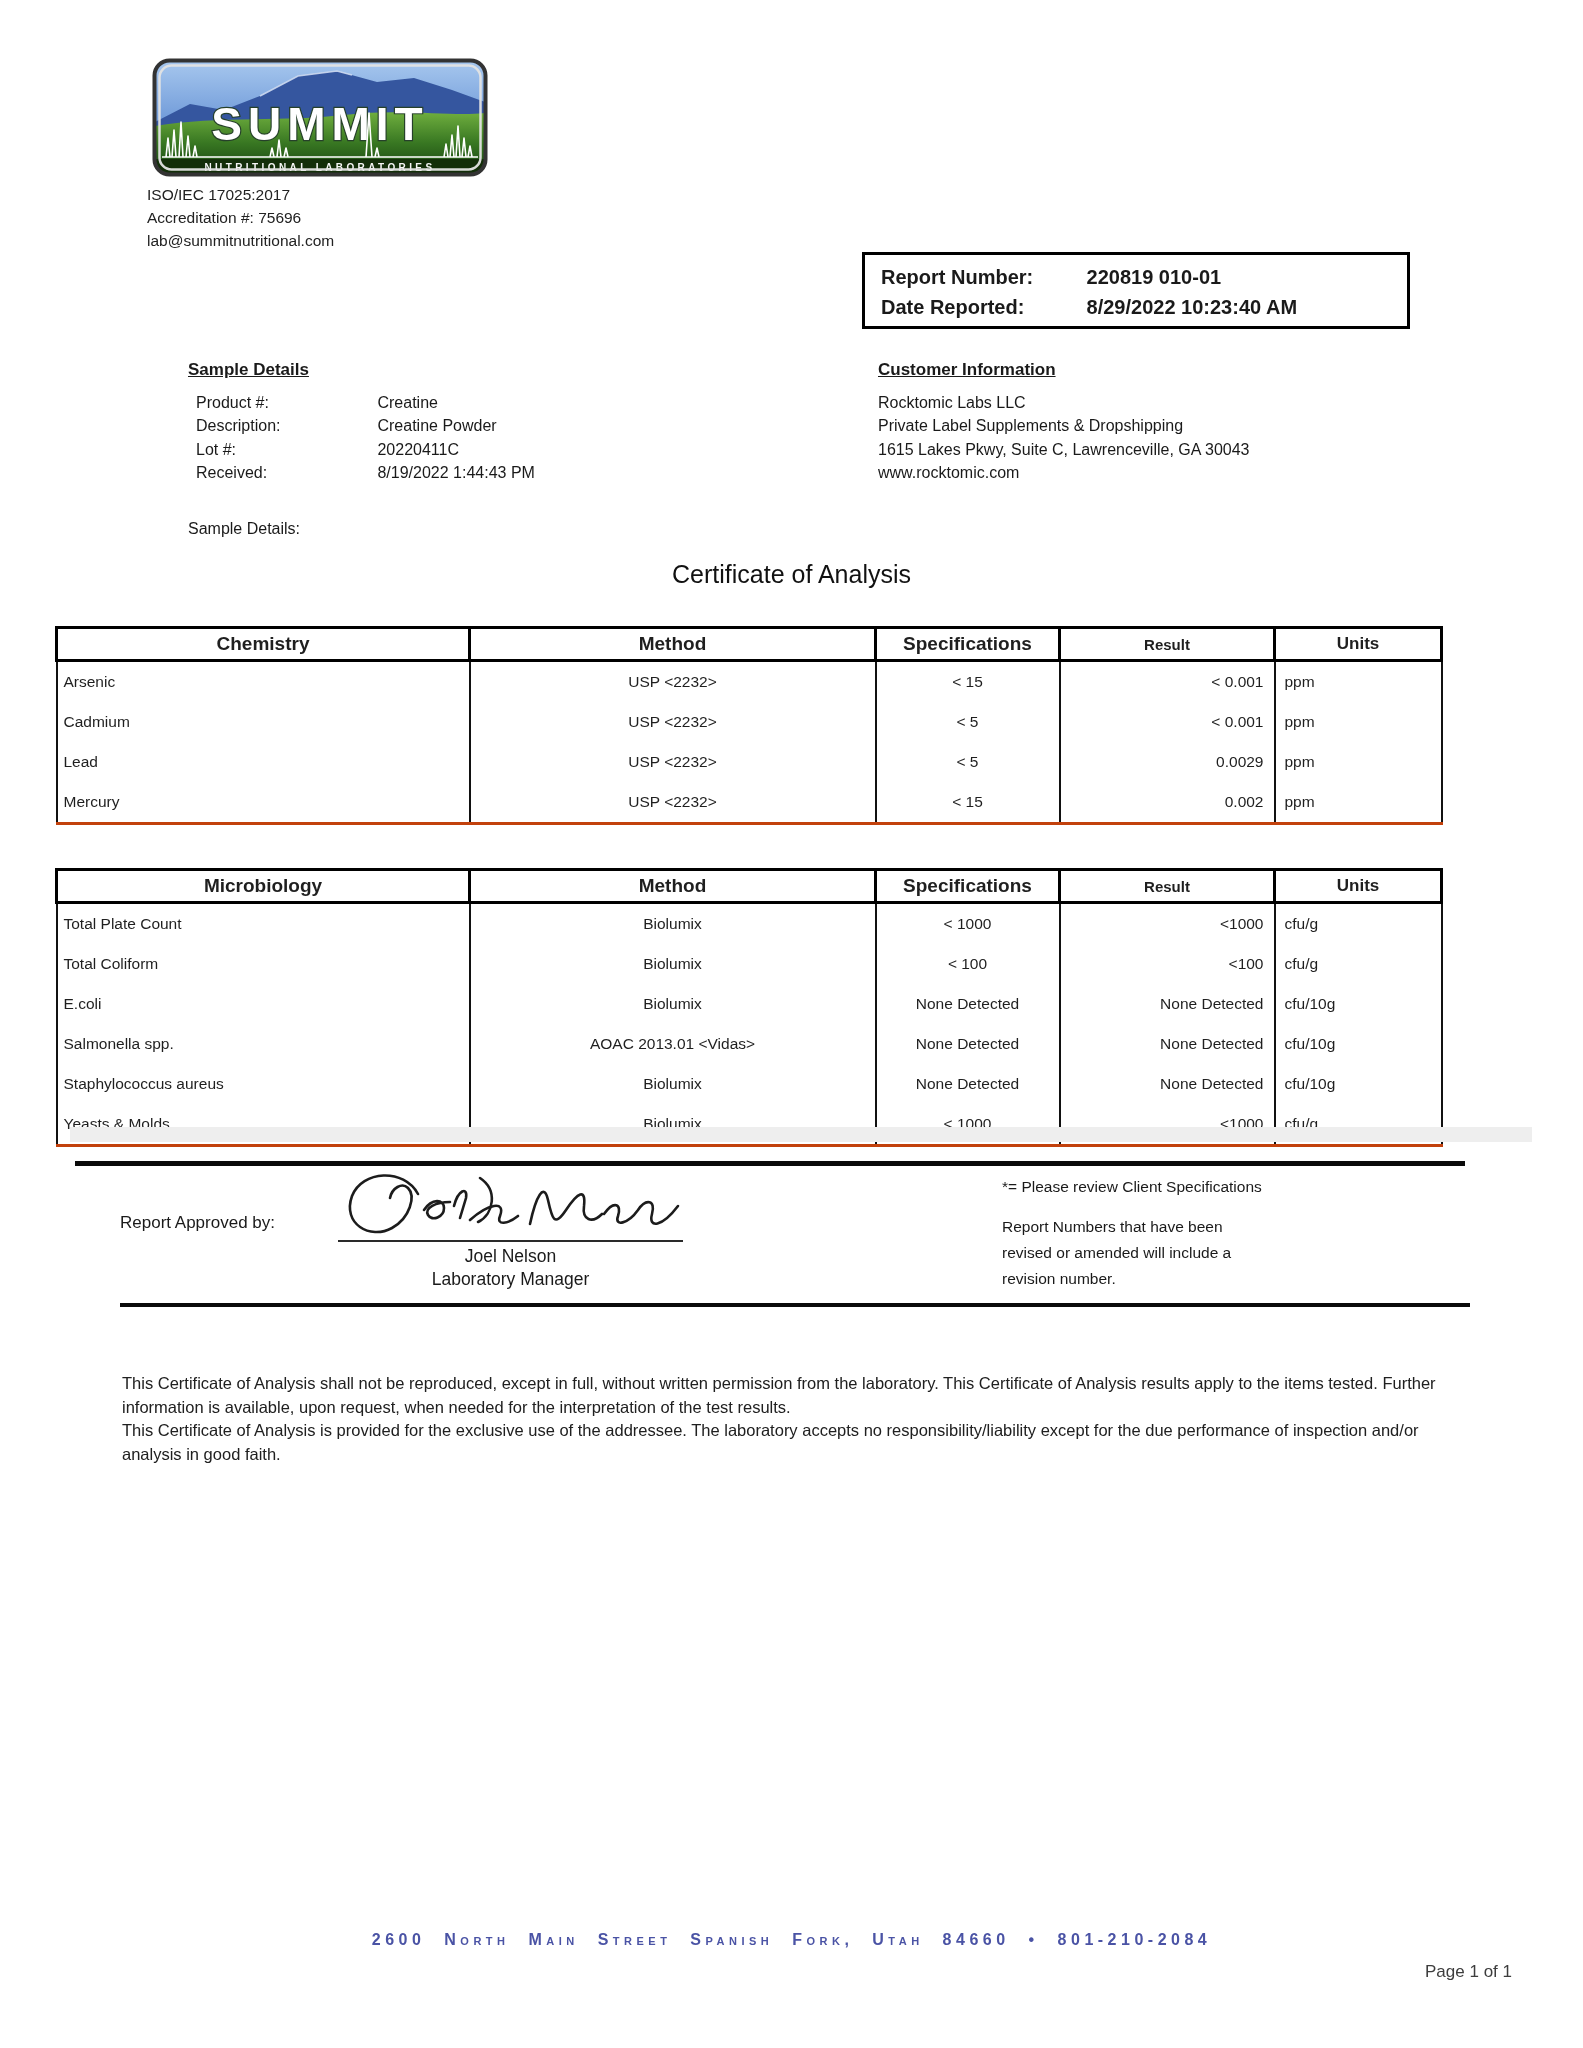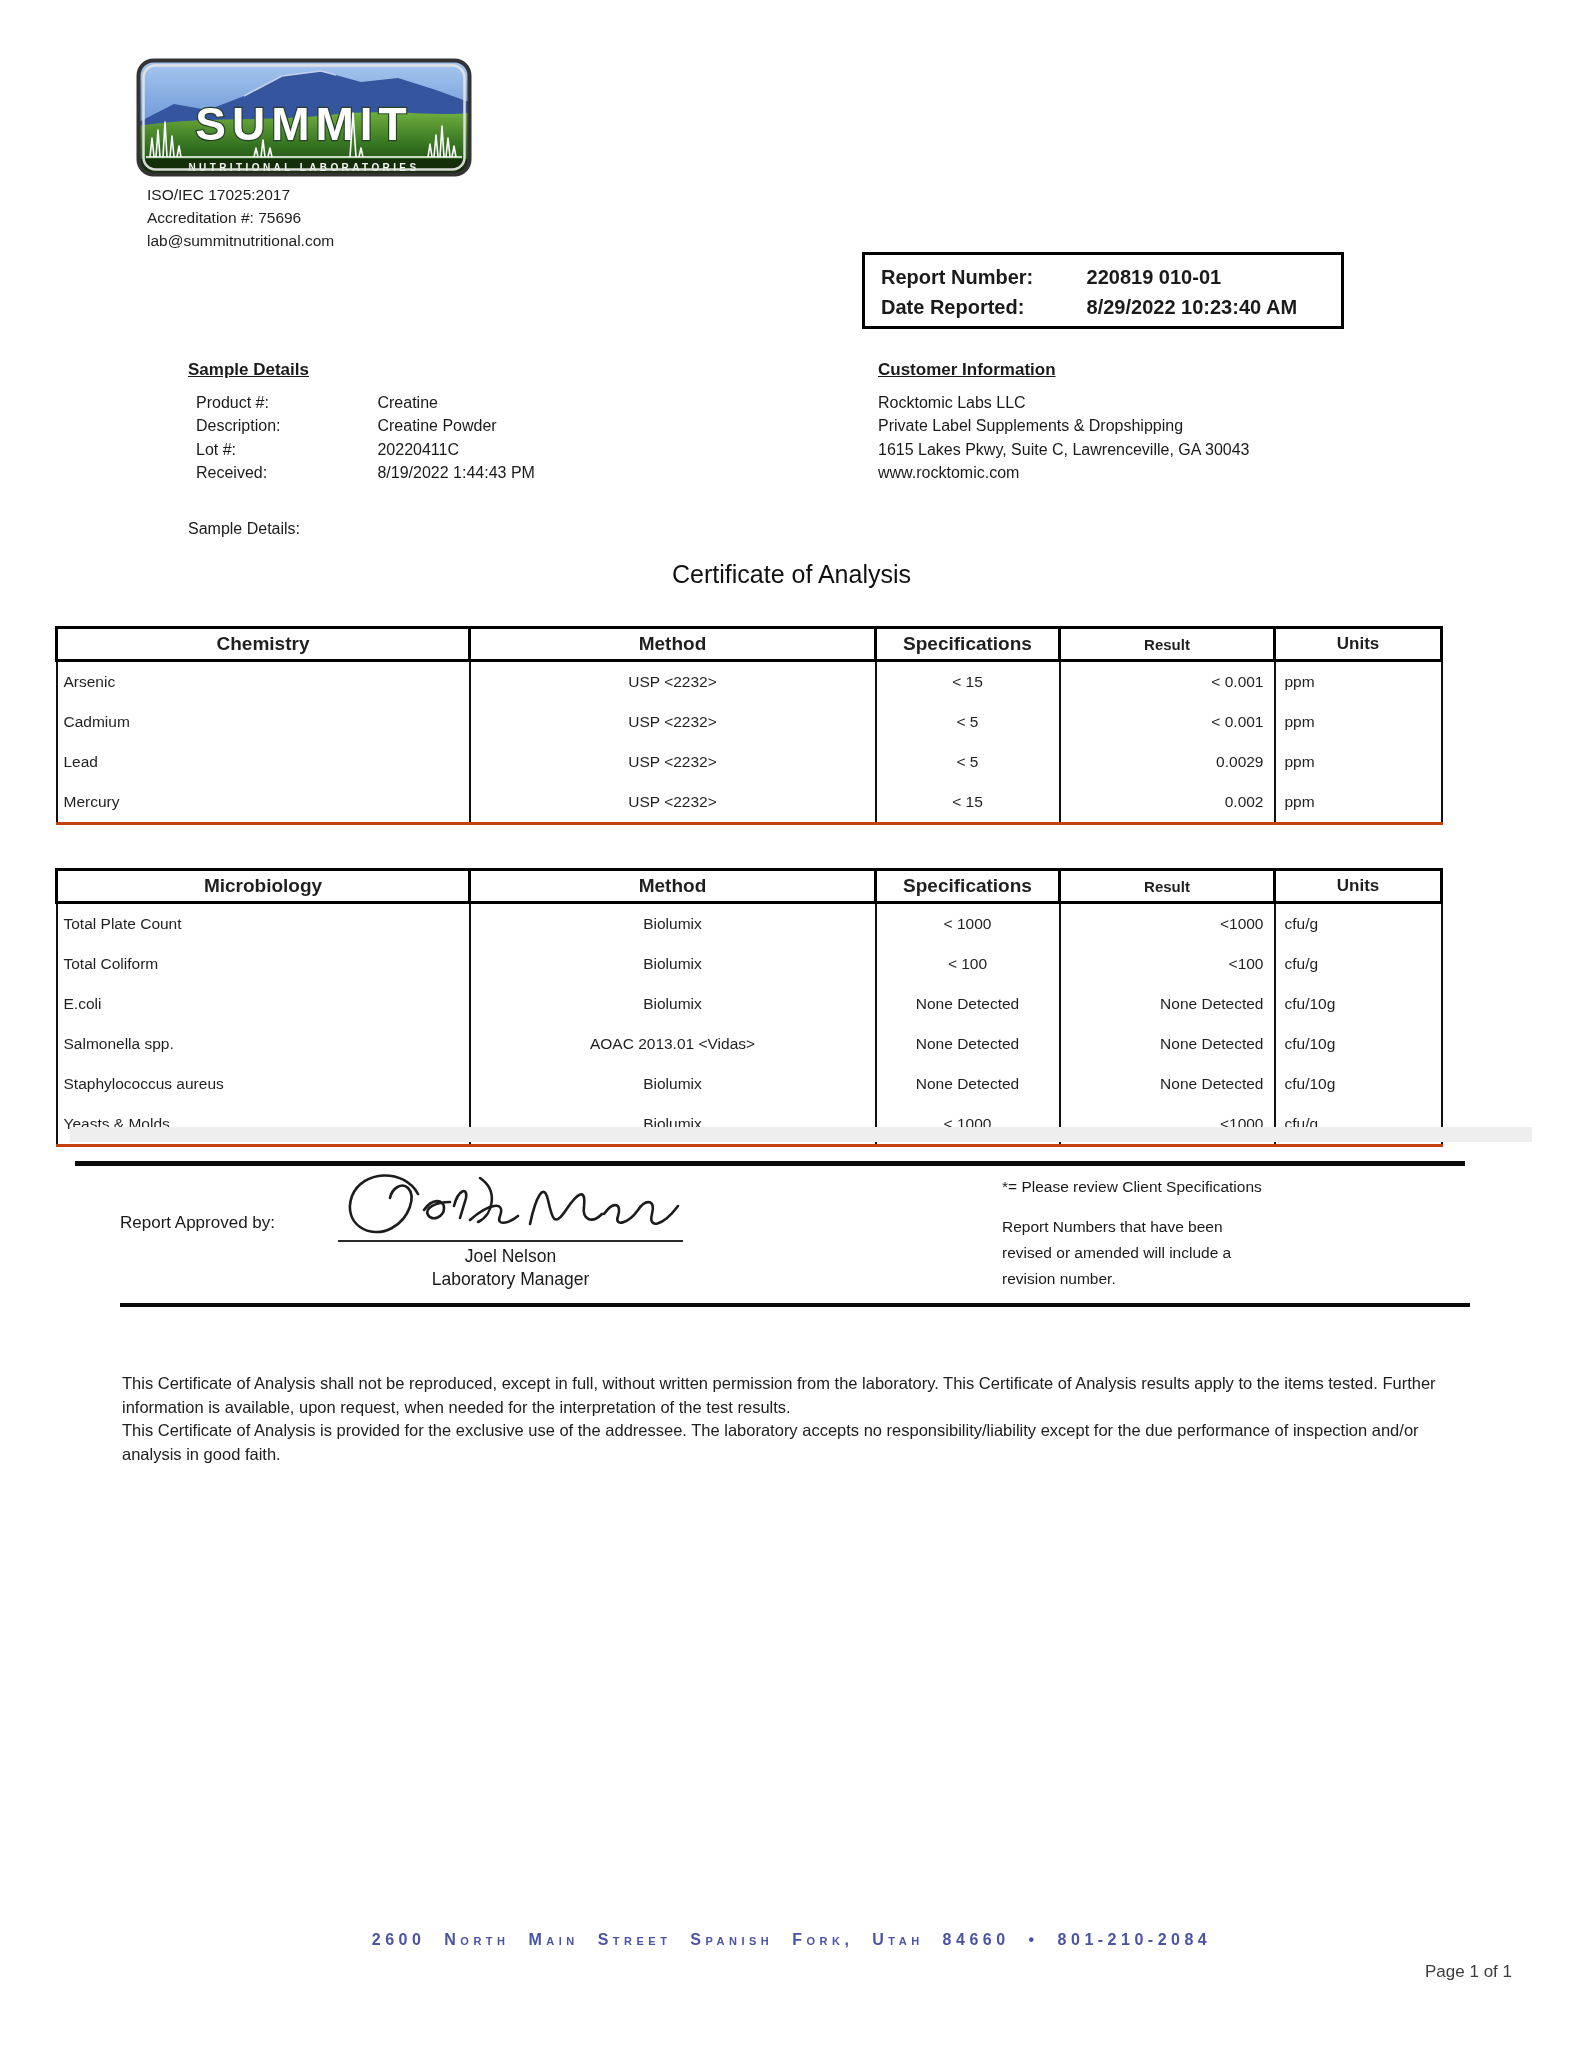--- a/index.html
+++ b/index.html
@@ -7,26 +7,26 @@
     position:relative;
     width:1583px;height:2048px;
     background:#ffffff;
     font-family:"Liberation Sans", sans-serif;
     color:#1a1a1a;
     overflow:hidden;
   }
   .abs{position:absolute;}
 
   
-  .logo{left:136px;top:58px;width:336px;height:140px;}
+  .logo{left:152px;top:58px;width:336px;height:140px;}
   .lab-lines{left:147px;top:183px;font-size:15.5px;line-height:23.2px;color:#222;}
 
   
   .report-box{
-    left:862px;top:252px;width:482px;height:77px;
+    left:862px;top:252px;width:548px;height:77px;
     border:3px solid #000;box-sizing:border-box;
     padding:7px 0 0 16px;
   }
   .report-box .row{line-height:30px;font-size:20px;font-weight:bold;white-space:nowrap;}
   .report-box .lbl{display:inline-block;width:200px;}
 
   
   .blk-heading{font-size:17px;font-weight:bold;text-decoration:underline;margin:0 0 11px 0;}
   .sample-block{left:188px;top:360px;font-size:16px;}
   .sample-row{line-height:23.4px;white-space:nowrap;}

